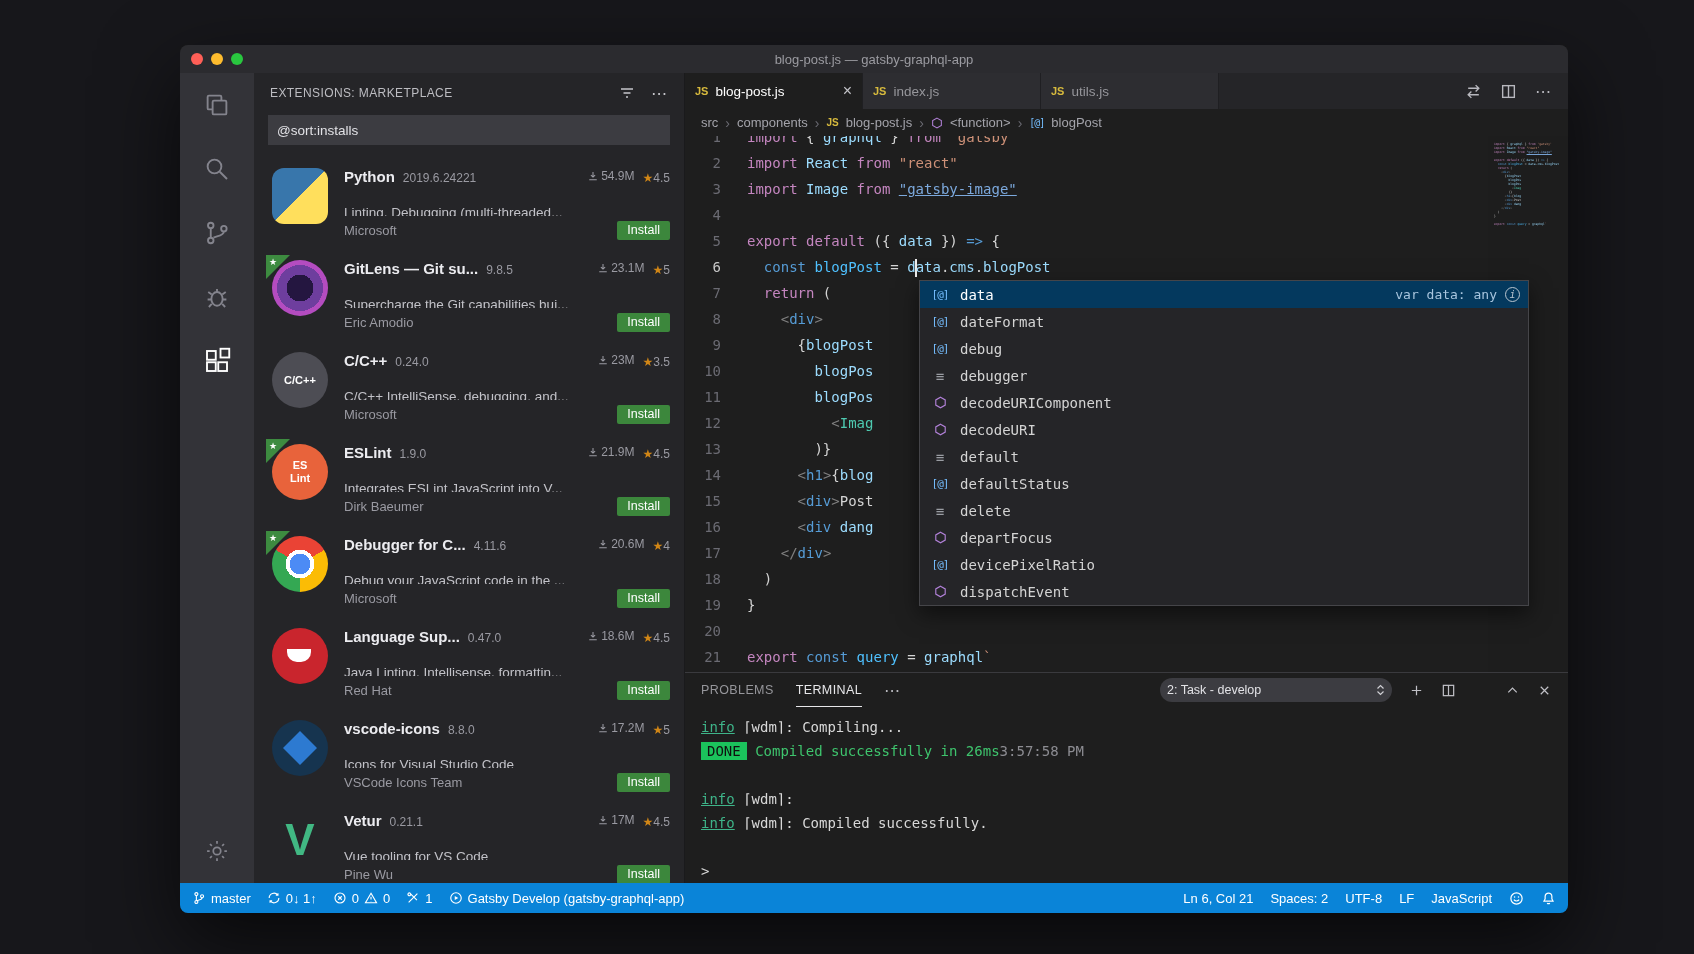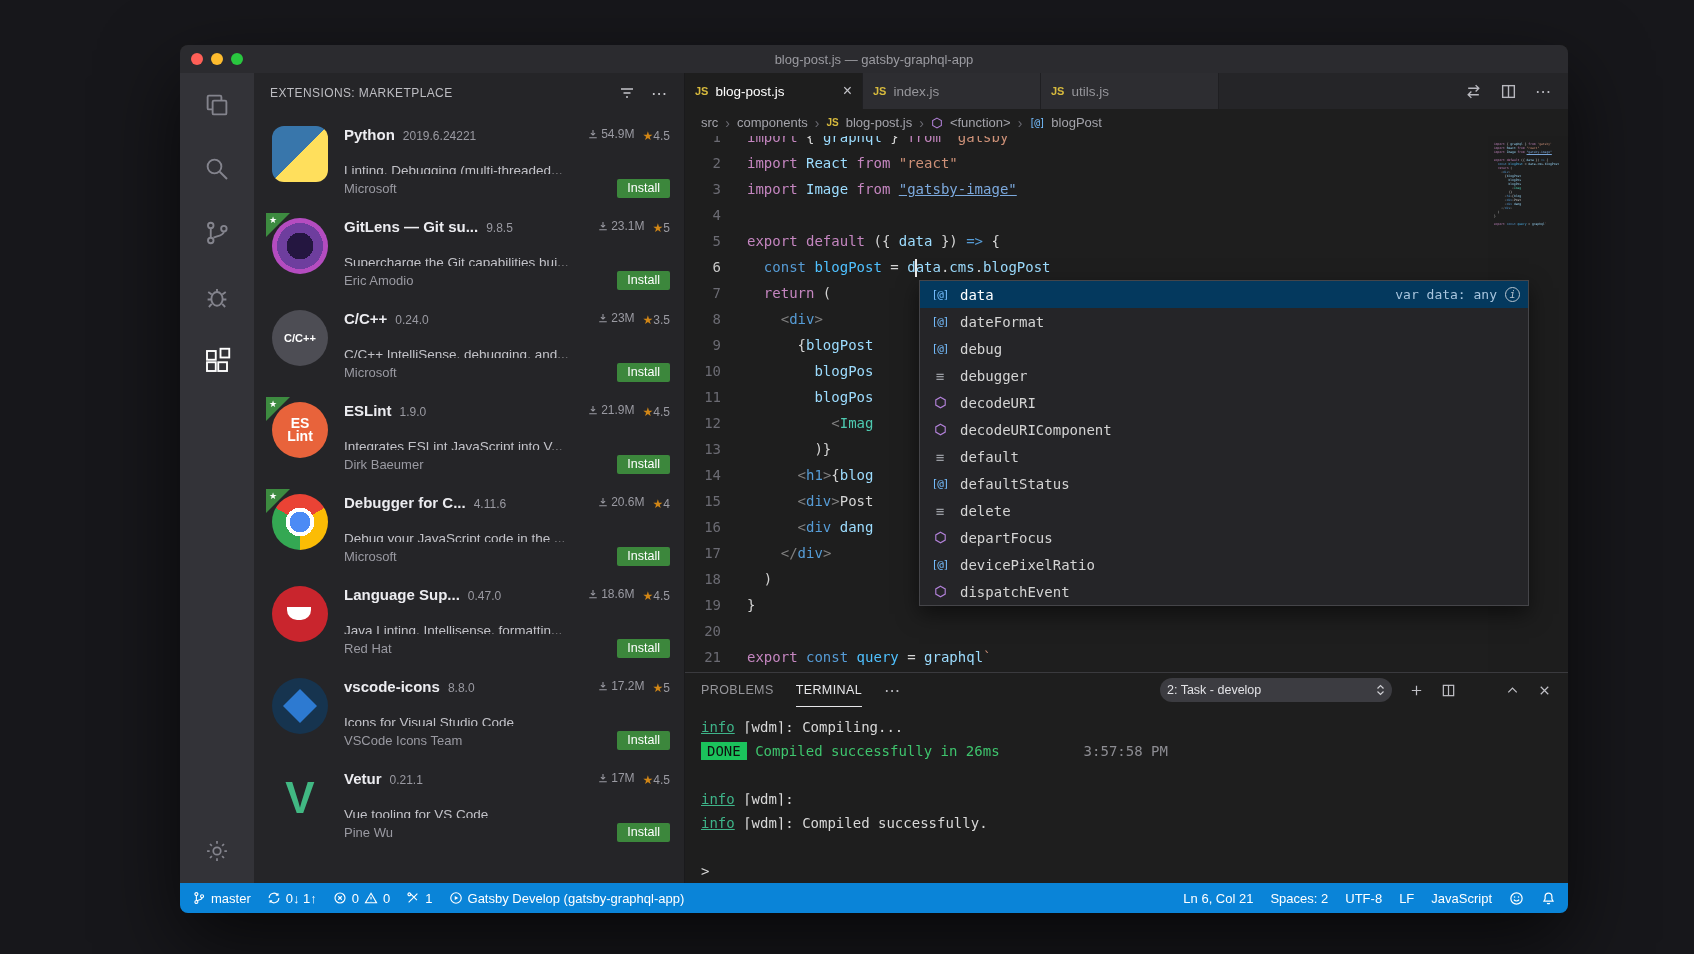--- a/index.html
+++ b/index.html
@@ -28,21 +28,21 @@
   .sb-actions{margin-left:auto;display:flex;gap:16px;align-items:center;color:#c5c5ca}
   .sb-search{margin:2px 14px 10px;height:30px;background:#3c3c41;border:none;outline:none;color:#e2e2e6;font-size:13.5px;
              padding:0 9px;font-family:inherit}
   .ext-list{flex:1;overflow:hidden;margin-top:2px}
   .ext-row{display:flex;gap:14px;padding:11px 14px 9px 18px;height:92px}
   .ext-icon-wrap{position:relative;flex:0 0 58px;width:58px}
   .ext-logo{width:56px;height:56px;display:flex;align-items:center;justify-content:center;color:#fff;font-weight:bold;text-align:center}
   .logo-python{border-radius:12px;background:linear-gradient(135deg,#3876ab 0 50%,#ffdf5c 50% 100%)}
   .logo-gitlens{border-radius:50%;background:radial-gradient(circle at 50% 50%,#241640 0 34%,#6e3e9e 34% 58%,#b44cc0 58% 78%,#2a1a46 78% 100%)}
   .logo-cpp{border-radius:50%;background:#4d4d54;font-size:11px}
-  .logo-eslint{border-radius:50%;background:#e8633b;font-size:14px;line-height:13px;width:56px;padding:0 10px}
+  .logo-eslint{border-radius:50%;background:#e8633b;font-size:11px;line-height:13px;width:56px;padding:0 10px}
   .logo-chrome{border-radius:50%;background:
       radial-gradient(circle,#4c8bf5 0 26%,#ffffff 26% 36%,rgba(0,0,0,0) 36%),
       conic-gradient(from -60deg,#ea4335 0 120deg,#fbbc05 120deg 240deg,#34a853 240deg 360deg)}
   .logo-redhat{border-radius:50%;background:#c9252d;position:relative}
   .logo-redhat::after{content:"";position:absolute;left:15px;top:21px;width:24px;height:13px;background:#fff;border-radius:0 0 10px 10px}
   .logo-vsicons{border-radius:50%;background:#16344f;position:relative}
   .logo-vsicons::after{content:"";position:absolute;inset:16px;background:#2d7ad1;transform:rotate(45deg)}
   .logo-vetur{background:transparent;color:#41b883;font-size:44px}
   .ext-badge{position:absolute;top:-5px;left:-6px;width:24px;height:24px;background:#3d8b40;
              clip-path:polygon(0 0,100% 0,0 100%);color:#fff;font-size:9px;padding:2px 0 0 3px}
@@ -111,21 +111,21 @@
   .panel-right{margin-left:auto;display:flex;align-items:center;gap:17px;color:#c0c0c6}
   .task-select{width:232px;height:24px;background:#3c3c41;border-radius:12px;display:flex;align-items:center;
                justify-content:space-between;padding:0 7px;font-size:12.5px;color:#e2e2e6;cursor:pointer}
   .terminal{flex:1;padding:8px 0 0 16px;font-family:"DejaVu Sans Mono",monospace;font-size:14px;line-height:24px;
             color:#d8d8d8;white-space:pre}
   .t-line{height:24px}
   .t-info{color:#3eb489;text-decoration:underline}
   .t-plain{color:#d8d8d8}
   .t-badge{background:var(--done);color:#101010;padding:1px 6px}
   .t-ok{color:#3ec46d}
-  .t-time{color:#8c8c92;margin-left:84px}
+  .t-time{color:#8c8c92;}
   
   .statusbar{flex:0 0 30px;background:var(--statusbar);display:flex;align-items:center;color:#fff;font-size:13px;padding:0 12px}
   .sb-left{display:flex;gap:16px;align-items:center}
   .sb-right{margin-left:auto;display:flex;gap:17px;align-items:flex-start}
   .sb-item{display:flex;align-items:center;gap:5px;white-space:nowrap;cursor:pointer}
   svg{display:block}
 </style>
 </head>
 <body>
 
@@ -191,20 +191,21 @@
           <span class="sb-title">EXTENSIONS: MARKETPLACE</span>
           <span class="sb-actions">
             <span>
               <svg width="16" height="16" viewBox="0 0 16 16" fill="none" stroke="currentColor" stroke-width="1.3">
                   <path d="M2 4h12M4.5 8h7M7 12h2"></path>
                 </svg>
             </span>
             <span class="more-dots">⋯</span>
           </span>
         </div>
+        <input class="sb-search" value="@sort:installs" style="">
         <div class="ext-list">
             <div class="ext-row">
     <div class="ext-icon-wrap">
       <div class="ext-logo logo-python"></div>
 
     </div>
     <div class="ext-body">
       <div class="ext-line1">
         <span class="ext-name">Python</span>
         <span class="ext-version">2019.6.24221</span>
@@ -540,29 +541,29 @@
               <div class="sg-row">
     <span class="sg-icon kw">≡</span>
     <span class="sg-label">debugger</span>
   </div>
               <div class="sg-row">
     <span class="sg-icon">
                   <svg width="13" height="13" viewBox="0 0 16 16" style="margin:0 auto">
                     <path d="M8 1.5 13.8 4.8v6.4L8 14.5 2.2 11.2V4.8Z" fill="none" stroke="#b180d7" stroke-width="1.4"></path>
                   </svg>
                 </span>
-    <span class="sg-label">decodeURI</span>
+    <span class="sg-label">decodeURIComponent</span>
   </div>
               <div class="sg-row">
     <span class="sg-icon">
                   <svg width="13" height="13" viewBox="0 0 16 16" style="margin:0 auto">
                     <path d="M8 1.5 13.8 4.8v6.4L8 14.5 2.2 11.2V4.8Z" fill="none" stroke="#b180d7" stroke-width="1.4"></path>
                   </svg>
                 </span>
-    <span class="sg-label">decodeURIComponent</span>
+    <span class="sg-label">decodeURI</span>
   </div>
               <div class="sg-row">
     <span class="sg-icon kw">≡</span>
     <span class="sg-label">default</span>
   </div>
               <div class="sg-row">
     <span class="sg-icon var">[@]</span>
     <span class="sg-label">defaultStatus</span>
   </div>
               <div class="sg-row">

